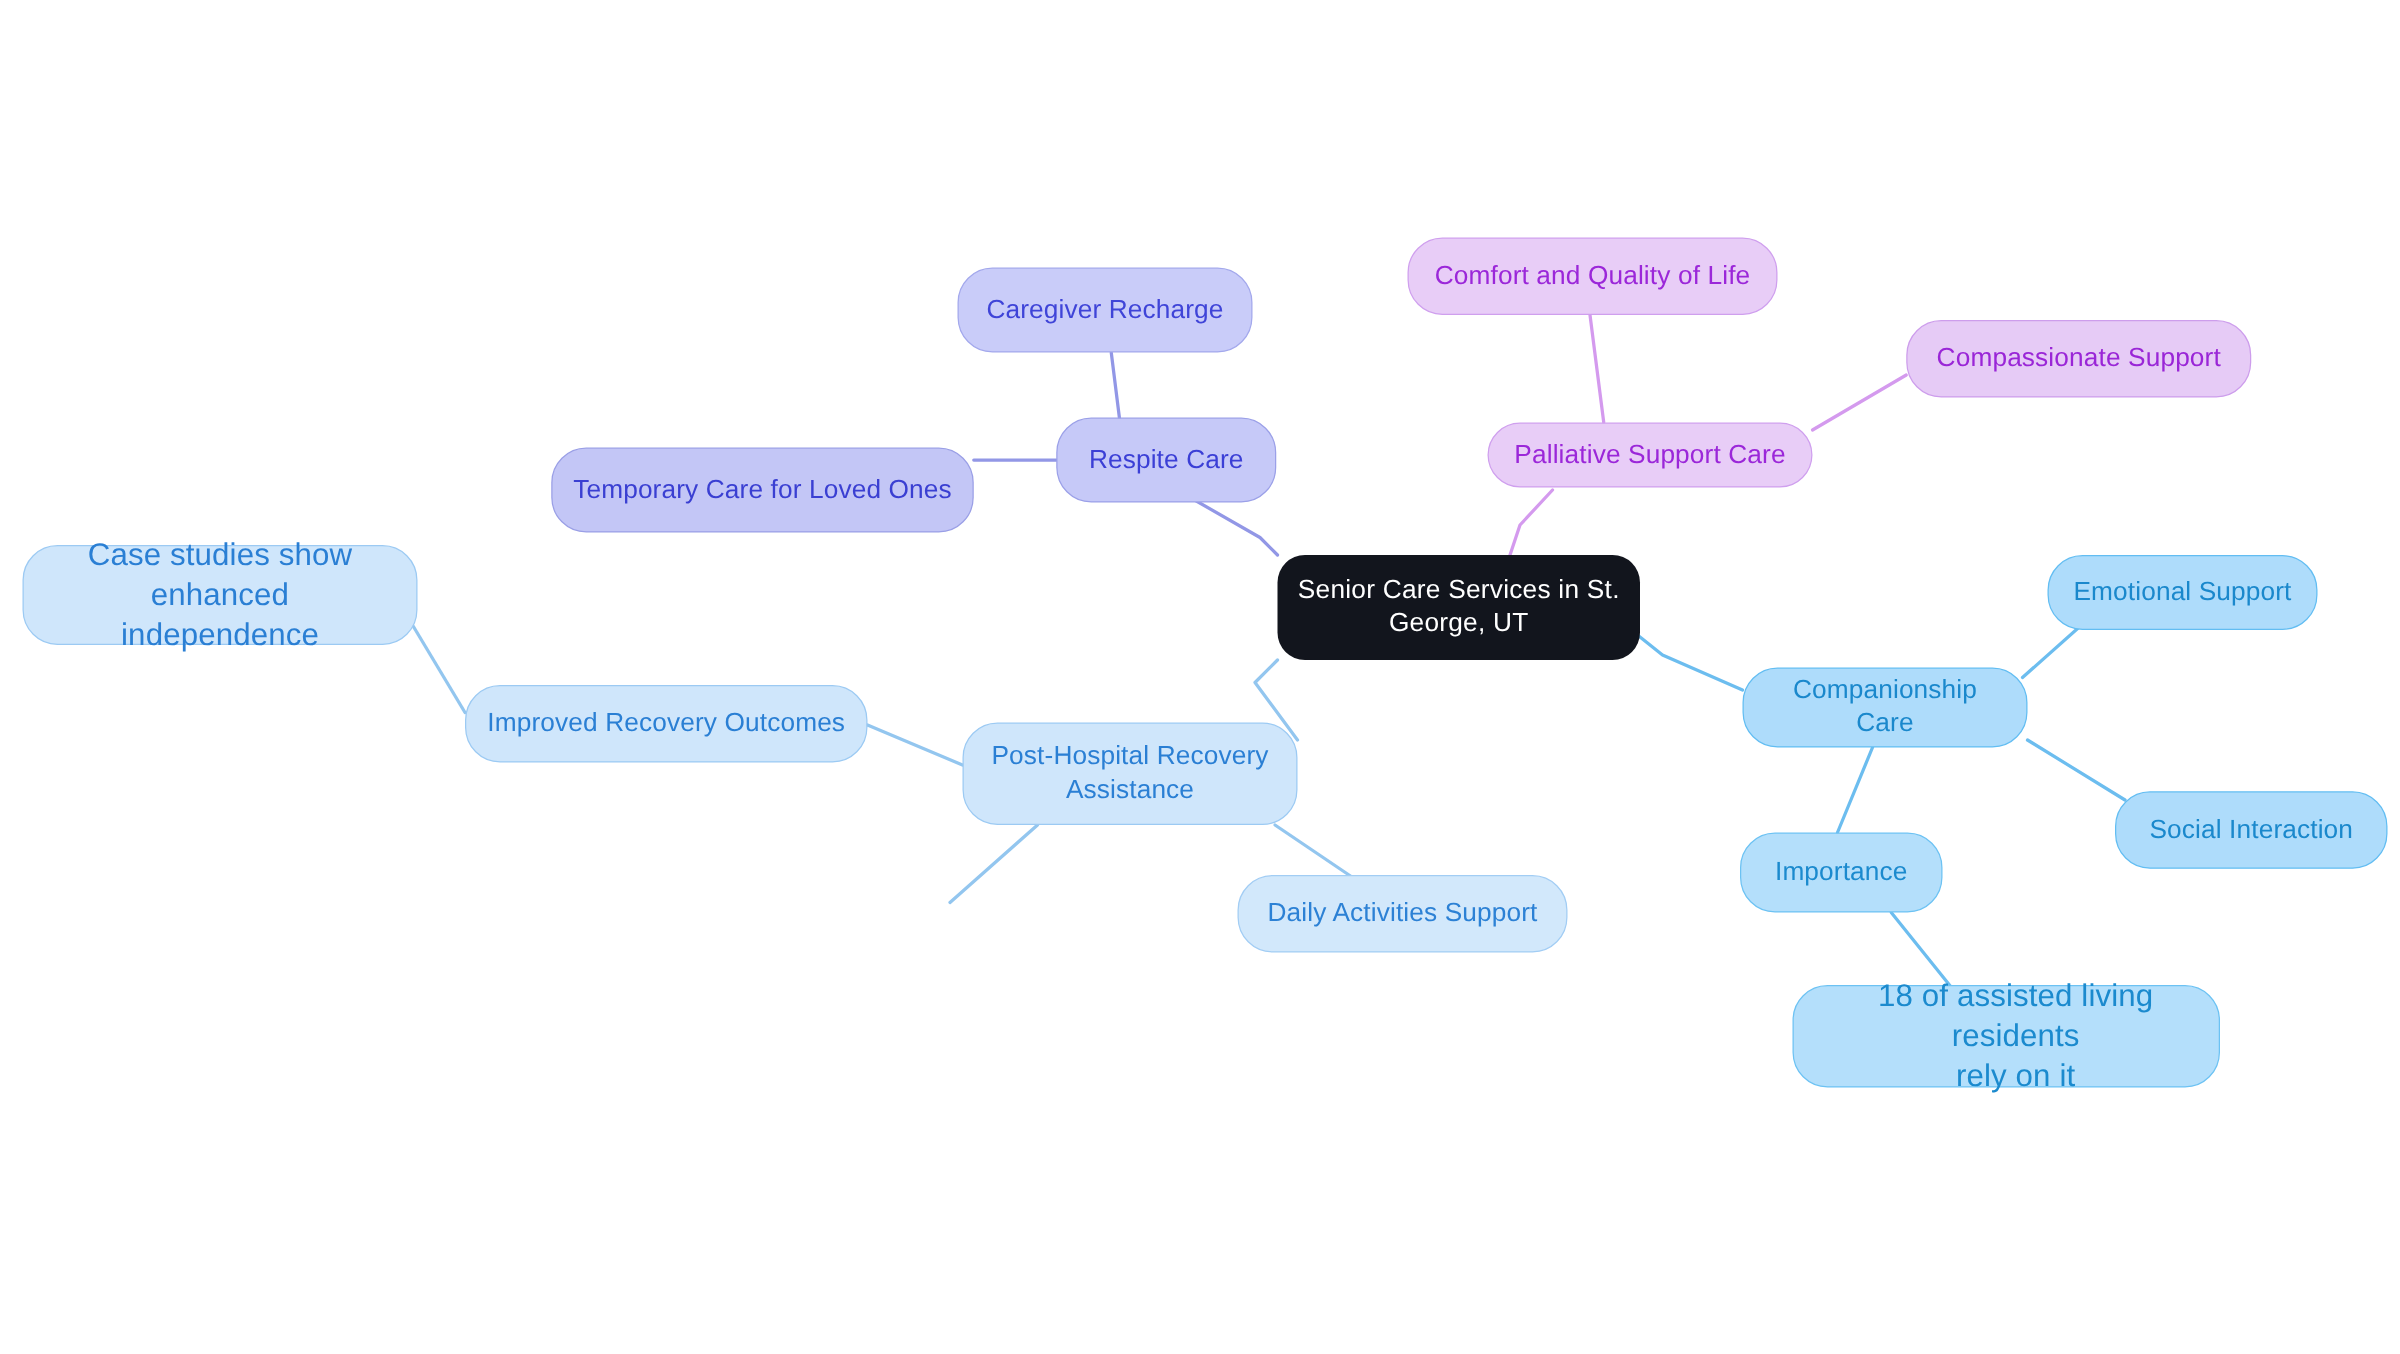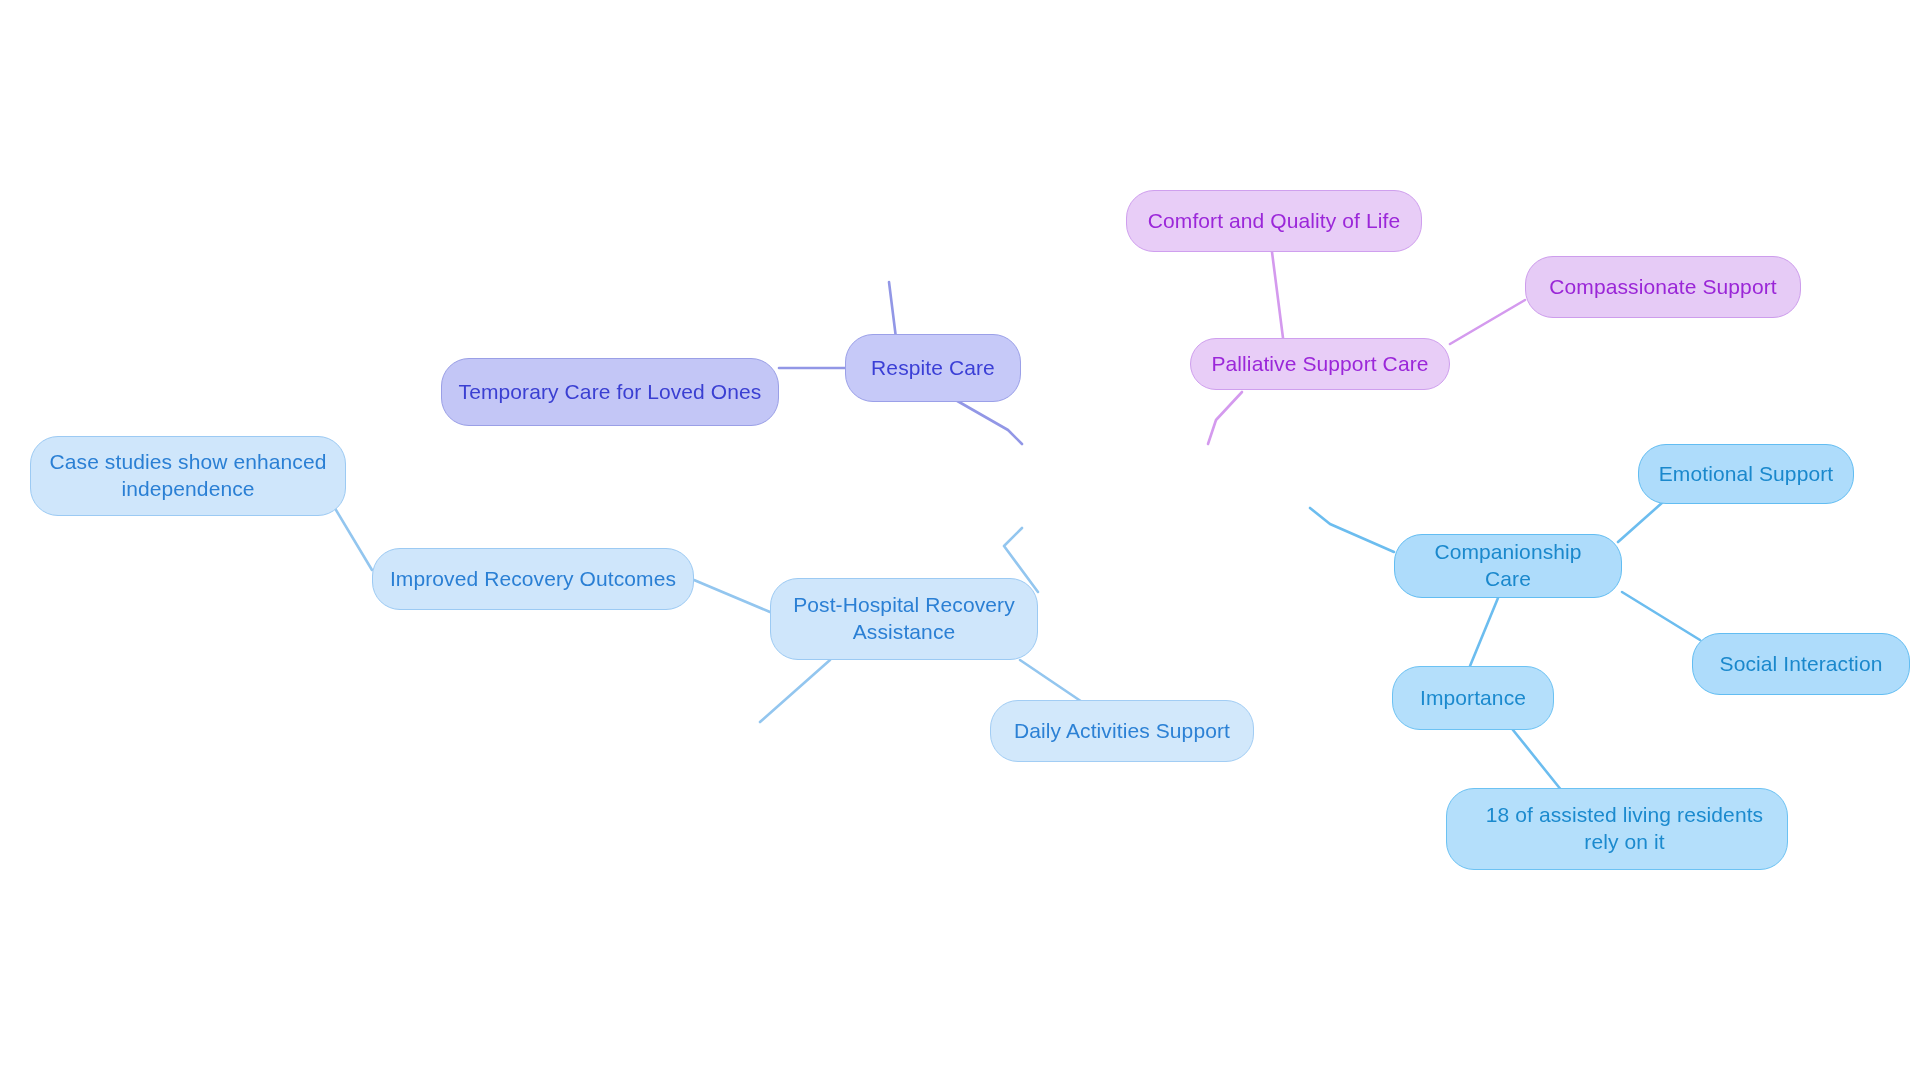--- a/index.html
+++ b/index.html
@@ -47,21 +47,21 @@
   .node.root {
     border-radius: 22px;
     border-width: 0;
     font-size: 21px;
     color: #ffffff;
     background: #12151d;
     letter-spacing: 0.2px;
   }
   .node.lvl1 { font-size: 21px; }
   .node.lvl2 { font-size: 21px; }
-  .node.lvl3 { font-size: 21px; margin-left: 12px; }
+  .node.lvl3 { font-size: 25px; }
 
   
   .c-periwinkle      { background:#c6c9f8; border-color:#9ba0e8; color:#3b3fd6; }
   .c-periwinkle-soft { background:#c9ccf9; border-color:#a3a8ec; color:#3f44d8; }
   .c-violet          { background:#c3c6f6; border-color:#9a9fe6; color:#3a3fd2;margin-top:24px; }
   .c-lilac           { background:#e8cdf7; border-color:#cf9fee; color:#9b27d9; }
   .c-lilac-soft      { background:#e6cbf6; border-color:#cd9dec; color:#9a26d7; }
   .c-sky             { background:#aedcfb; border-color:#62bdf2; color:#1a88cc; }
   .c-sky-soft        { background:#b4dffb; border-color:#6cc2f3; color:#1b8ace; }
   .c-ice             { background:#cfe6fb; border-color:#9ccaf3; color:#2a7fd4; }
@@ -100,23 +100,26 @@
 
     <path d="M 770 612 L 694 580" stroke="#93c6ef" stroke-width="2.6" fill="none" stroke-linecap="round"></path>
 
     <path d="M 372 570 L 330 500" stroke="#93c6ef" stroke-width="2.6" fill="none" stroke-linecap="round"></path>
 
     <path d="M 830 660 L 760 722" stroke="#93c6ef" stroke-width="2.6" fill="none" stroke-linecap="round"></path>
 
     <path d="M 1020 660 L 1094 710" stroke="#93c6ef" stroke-width="2.6" fill="none" stroke-linecap="round"></path>
   </svg>
 
+  <div class="node root" style="left:1022px; top:444px; width:290px; height:84px;">Senior Care Services in St.
+George, UT</div>
 
   <div class="node lvl1 c-periwinkle" style="left:845px; top:334px; width:176px; height:68px;">Respite Care</div>
 
+  <div class="node lvl2 c-periwinkle-soft" style="left:766px; top:214px; width:236px; height:68px;">Caregiver Recharge</div>
 
   <div class="node lvl2 c-violet" style="left:441px; top:334px; width:338px; height:68px;">Temporary Care for Loved Ones</div>
 
   <div class="node lvl1 c-lilac" style="left:1190px; top:338px; width:260px; height:52px;">Palliative Support Care</div>
 
   <div class="node lvl2 c-lilac" style="left:1126px; top:190px; width:296px; height:62px;">Comfort and Quality of Life</div>
 
   <div class="node lvl2 c-lilac-soft" style="left:1525px; top:256px; width:276px; height:62px;text-align:right;">Compassionate Support</div>
 
   <div class="node lvl1 c-sky" style="left:1394px; top:534px; width:228px; height:64px;">Companionship Care</div>

